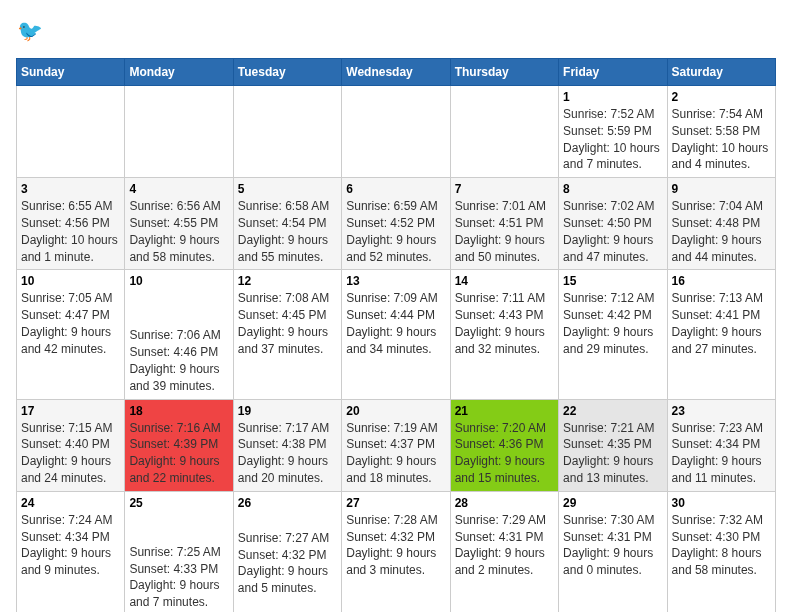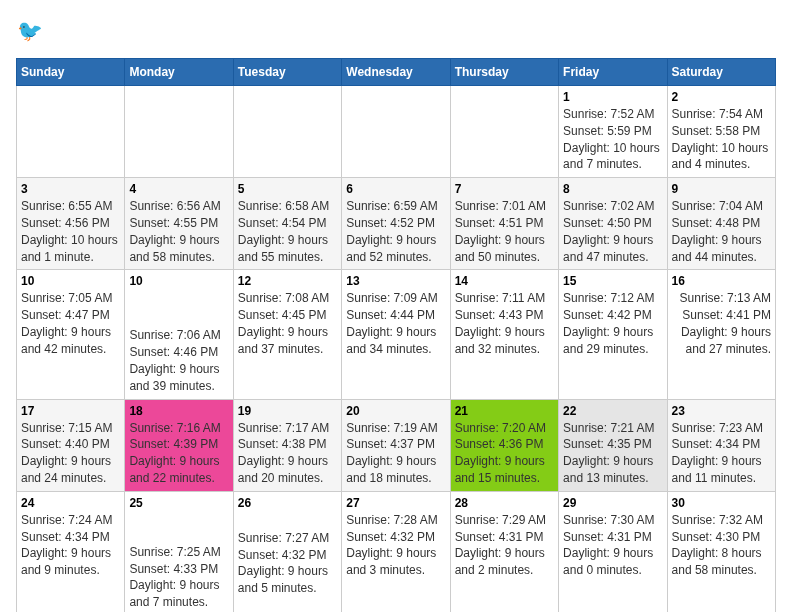--- a/index.html
+++ b/index.html
@@ -212,33 +212,33 @@
 Daylight: 9 hours and 32 minutes.</div>
         </td>
         <td>
           <span class="day-number">15</span>
           <div class="day-info" style="white-space: pre-line;">Sunrise: 7:12 AM
 Sunset: 4:42 PM
 Daylight: 9 hours and 29 minutes.</div>
         </td>
         <td>
           <span class="day-number">16</span>
-          <div class="day-info" style="white-space: pre-line; text-align: right;">Sunrise: 7:13 AM
+          <div class="day-info" style="white-space: pre-line;">Sunrise: 7:13 AM
 Sunset: 4:41 PM
 Daylight: 9 hours and 27 minutes.</div>
         </td>
       </tr>
       <tr>
         <td style="background: rgb(245, 245, 245);">
           <span class="day-number">17</span>
           <div class="day-info" style="white-space: pre-line;">Sunrise: 7:15 AM
 Sunset: 4:40 PM
 Daylight: 9 hours and 24 minutes.</div>
         </td>
-        <td style="background: #ec4899;">
+        <td style="background: #ef4444;">
           <span class="day-number">18</span>
           <div class="day-info" style="white-space: pre-line;">Sunrise: 7:16 AM
 Sunset: 4:39 PM
 Daylight: 9 hours and 22 minutes.</div>
         </td>
         <td style="background: rgb(245, 245, 245);">
           <span class="day-number">19</span>
           <div class="day-info" style="white-space: pre-line;">Sunrise: 7:17 AM
 Sunset: 4:38 PM
 Daylight: 9 hours and 20 minutes.</div>

